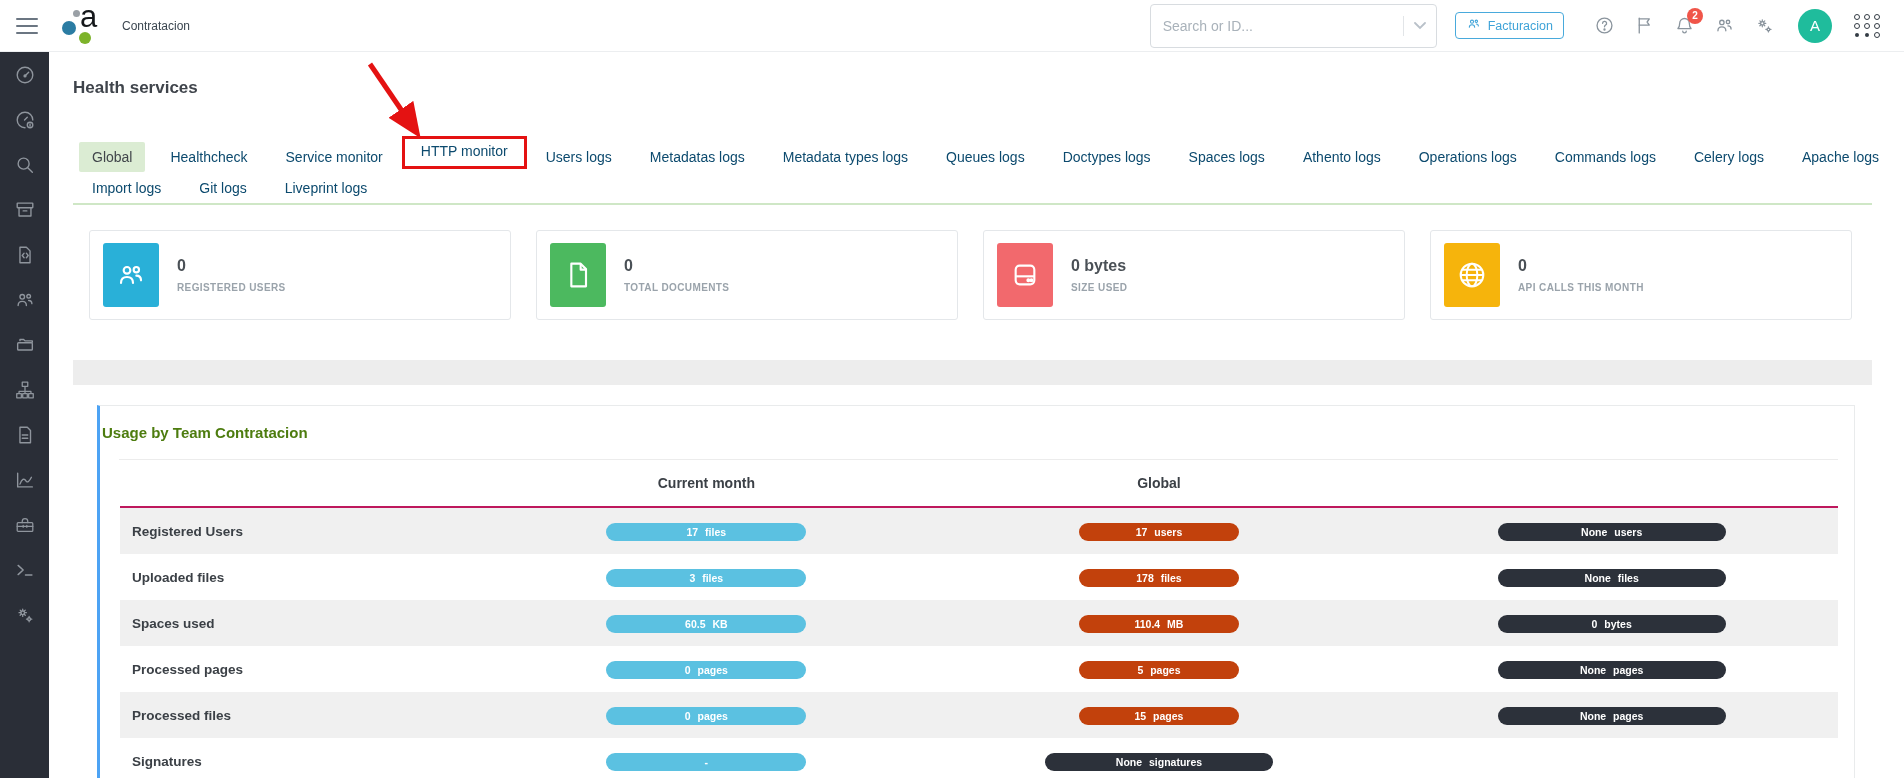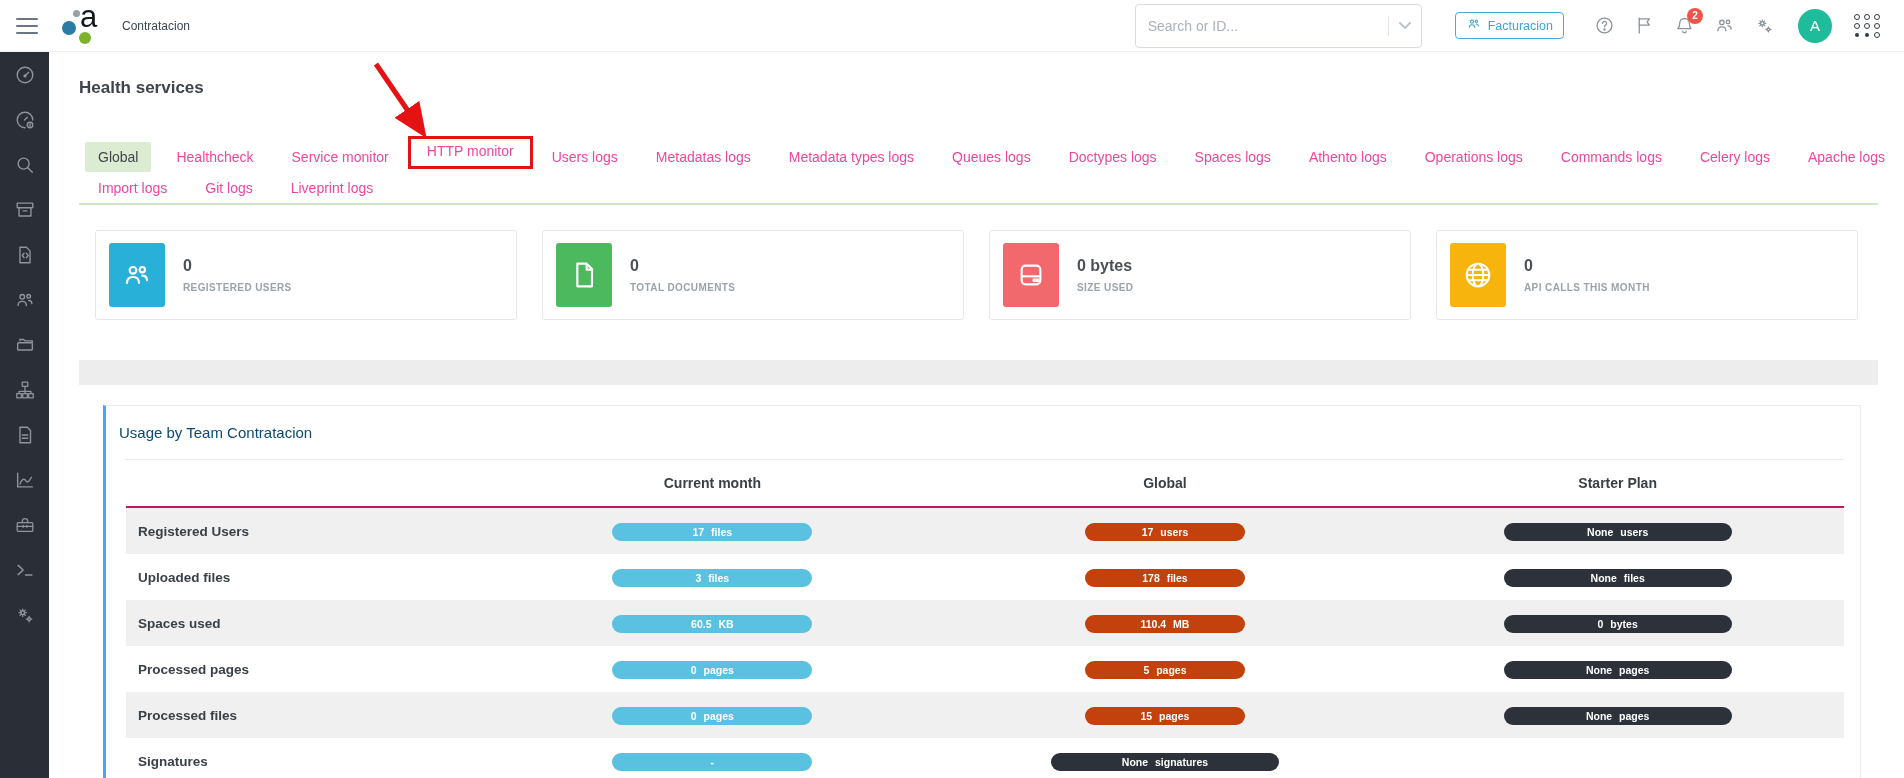--- a/index.html
+++ b/index.html
@@ -20,21 +20,21 @@
   .app-title { margin-left:18px; font-size:12px; color:#3b4650; }
 
   .hd-right { margin-left:auto; display:flex; align-items:center; }
   .search-box { width:287px; height:44px; border:1px solid #d8dce0; border-radius:4px;
     display:flex; align-items:center; background:#fff; }
   .search-box input { flex:1; border:none; outline:none; font-size:14px; color:#51606d;
     padding:0 10px 0 12px; background:transparent; font-family:inherit; }
   .search-box input::placeholder { color:#a9b2ba; }
   .search-div { width:1px; height:20px; background:#e2e5e8; }
   .search-caret { width:32px; display:flex; justify-content:center; align-items:center; cursor:pointer; }
-  .fact-btn { margin-left:33px; height:27px; padding:0 10px; border:1px solid #49aadc; border-radius:4px;
+  .fact-btn { margin-left:18px; height:27px; padding:0 10px; border:1px solid #49aadc; border-radius:4px;
     background:#fff; color:#3fa3d8; font-size:12.5px; display:flex; align-items:center; gap:6px; cursor:pointer; font-family:inherit; }
   .hd-icon { margin-left:16px; width:24px; height:24px; color:#8a949d; position:relative; cursor:pointer;
     display:flex; align-items:center; justify-content:center; }
   .hd-icon:first-of-type { margin-left:28px; }
   .hd-icon svg { width:21px; height:21px; }
   .badge { position:absolute; top:-6px; right:-7px; min-width:16px; height:16px; border-radius:8px;
     background:#f05549; color:#fff; font-size:10px; font-weight:bold; display:flex; align-items:center;
     justify-content:center; padding:0 3px; }
   .avatar { margin-left:22px; width:34px; height:34px; border-radius:50%; background:#1fbc9c; color:#fff;
     font-size:15px; display:flex; align-items:center; justify-content:center; cursor:pointer; }
@@ -42,28 +42,28 @@
   .grid-icon i { width:6px; height:6px; border:1.6px solid #333b44; border-radius:50%; }
   .grid-icon i.dotfill { width:4px; height:4px; border:none; background:#333b44; margin:1px; }
 
   
   .sidebar { position:absolute; top:52px; left:0; width:49px; height:726px; background:#2a2e37;
     display:flex; flex-direction:column; align-items:center; padding-top:12px; z-index:20; }
   .sb-icon { width:22px; height:22px; margin-bottom:23px; color:#8f959d; cursor:pointer; flex:none; }
   .sb-icon svg { width:22px; height:22px; }
 
   
-  .main { position:absolute; top:52px; left:49px; width:1855px; height:726px; background:#fff;
+  .main { position:absolute; top:52px; left:43px; width:1855px; height:726px; background:#fff;
     padding:18px 26px 0 30px; }
   .page-title { margin-top:8px; font-size:17px; font-weight:bold; color:#3f444b; line-height:20px; }
 
   .tabs-block { margin-top:44px; border-bottom:2px solid #cfe7c6; padding-bottom:0; }
   .tabs-row { display:flex; gap:12px; margin-left:6px; }
   .tabs-row + .tabs-row { margin-top:1px; }
-  .tab { padding:7px 13px; font-size:14px; color:#ec4899; cursor:pointer; white-space:nowrap; border-radius:2px; }
+  .tab { padding:7px 13px; font-size:14px; color:#0c4a6e; cursor:pointer; white-space:nowrap; border-radius:2px; }
   .tab.active { background:#dbecd3; color:#41464b; }
   .tab-wrap { position:relative; display:inline-block; }
   .annot-box { position:absolute; left:-6px; right:-6px; top:-6px; bottom:3px;
     border:3px solid #e41212; pointer-events:none; z-index:6; }
   .annot-arrow { position:absolute; left:-48px; bottom:100%; width:72px; height:84px;
     pointer-events:none; z-index:6; overflow:visible; }
 
   
   .cards { display:flex; gap:25px; margin:25px 20px 0 16px; }
   .card { flex:1; height:90px; background:#fff; border:1px solid #e4e7ea; border-radius:3px;
@@ -77,21 +77,21 @@
   .ic-api     { background:#f6b40c; }
   .card-txt { margin-left:18px; }
   .card-val { font-size:16px; font-weight:bold; color:#4a5056; }
   .card-lbl { margin-top:7px; font-size:10px; font-weight:bold; color:#9aa3ab; letter-spacing:.4px; }
 
   .gray-band { margin-top:40px; height:25px; background:#ededed; }
 
   
   .usage { margin:20px 0 0 24px; width:1758px; height:420px; background:#fff;
     border:1px solid #e9ebec; border-left:3px solid #4da3f4; }
-  .usage-title { padding:17px 0 0 13px; font-size:15px; font-weight:normal; color:#0c4a6e; line-height:20px; }
+  .usage-title { padding:17px 0 0 2px; font-size:15px; font-weight:bold; color:#4d7c0f; line-height:20px; }
   .usage-hr { margin:16px 16px 0 19px; border-top:1px solid #ececec; }
   .trow { display:grid; grid-template-columns:360px 1fr 1fr 1fr; align-items:center;
     margin:0 16px 0 20px; }
   .thead { height:48px; border-bottom:2px solid #be185d; }
   .th { text-align:center; font-size:14px; font-weight:bold; color:#3b4046; }
   .trow.body { height:46px; }
   .trow.body:nth-child(odd) { background:#f0f0f0; }
   .row-label { padding-left:12px; font-size:13.5px; font-weight:bold; color:#3b4046; }
   .pill-cell { text-align:center; }
   .pill { display:inline-block; height:18px; line-height:18px; border-radius:9px; color:#fff;
@@ -388,21 +388,20 @@
   <div class="gray-band"></div>
 
   <div class="usage">
     <div class="usage-title">Usage by Team Contratacion</div>
     <div class="usage-hr"></div>
 
     <div class="trow thead">
       <span></span>
       <span class="th">Current month</span>
       <span class="th">Global</span>
-      <span class="th">Starter Plan</span>
     </div>
 
     <div>
       <div class="trow body">
         <span class="row-label">Registered Users</span>
         <span class="pill-cell"><span class="pill cur">17 files</span></span>
         <span class="pill-cell"><span class="pill glob">17 users</span></span>
         <span class="pill-cell"><span class="pill star">None users</span></span>
       </div>
       <div class="trow body">

